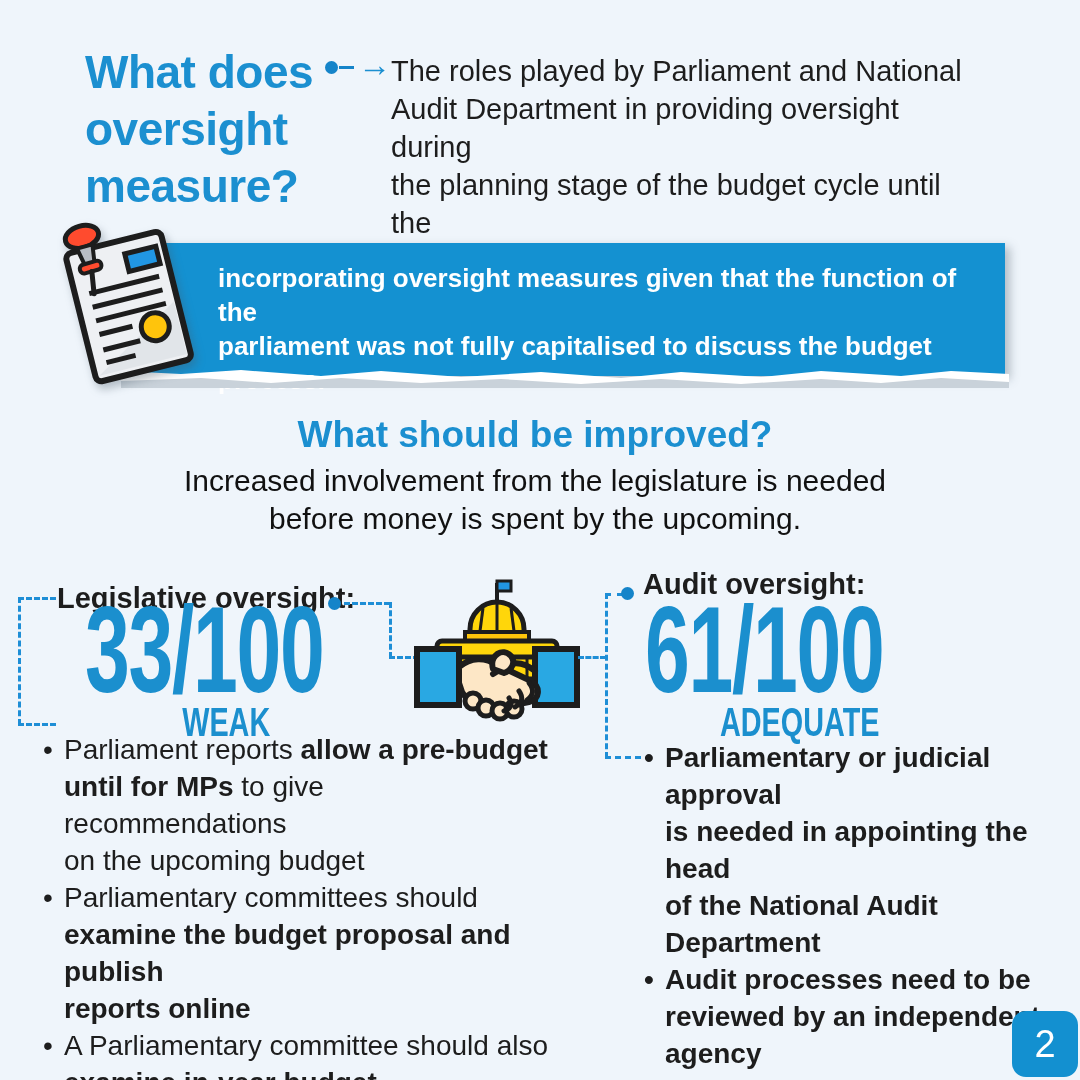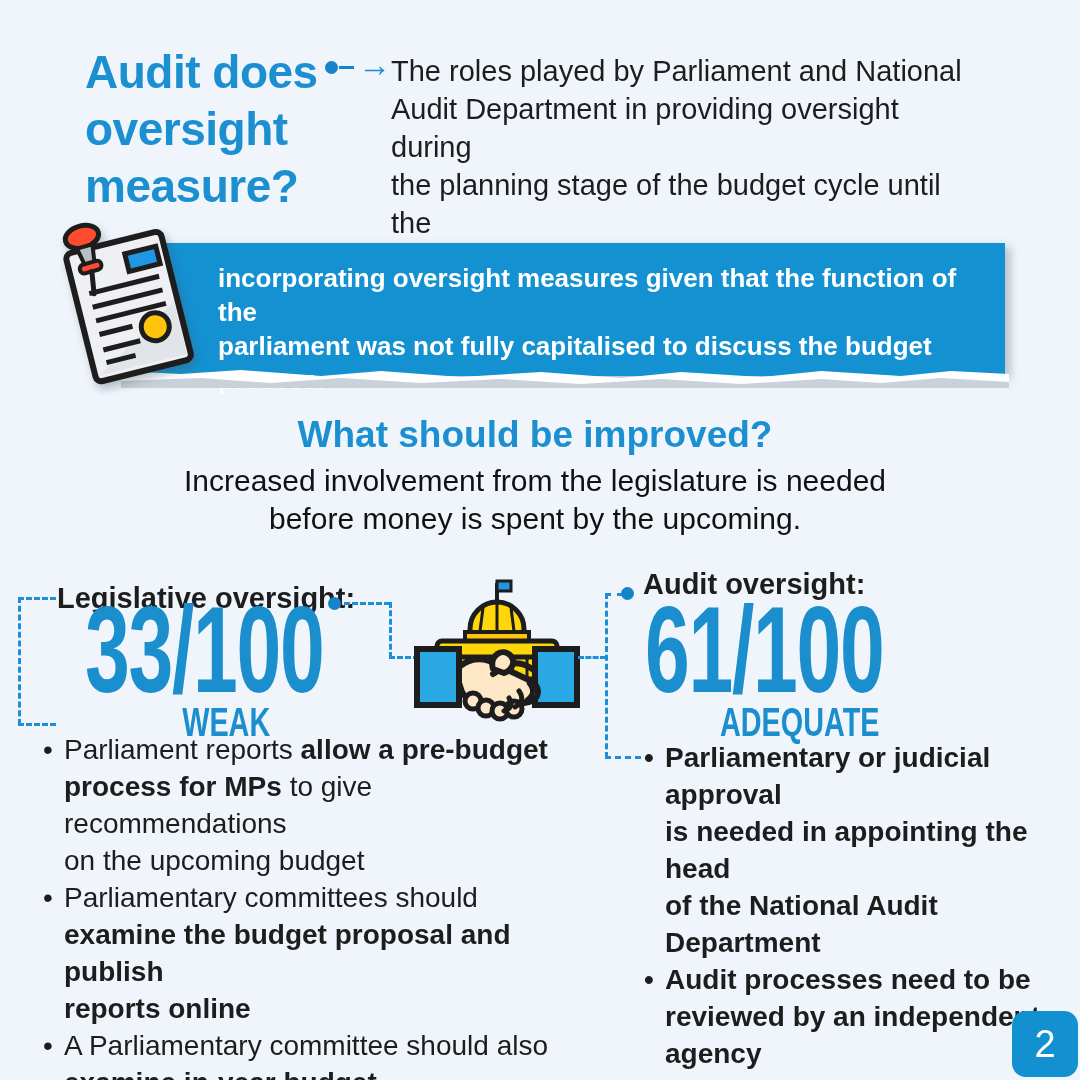--- a/index.html
+++ b/index.html
@@ -49,21 +49,21 @@
   
   .badge{left:1012px;top:1011px;width:66px;height:66px;border-radius:14px;background:var(--badge);
          display:flex;align-items:center;justify-content:center;font-size:38px;color:var(--white);}
 </style>
 </head>
 <body>
 
 <div id="canvas">
 
   <div class="abs main-title">
-    <div>Audit does</div>
+    <div>What does</div>
     <div>oversight</div>
     <div>measure?</div>
   </div>
   <div class="abs title-dot"></div>
   <div class="abs title-dash"></div>
   <div class="abs title-arrow">→</div>
 
   <div class="abs header-desc">
     <div>The roles played by Parliament and National</div>
     <div>Audit Department in providing oversight during</div>
@@ -158,21 +158,21 @@
 
   <div class="abs score-label" style="left:643px;top:568px;">Audit oversight:</div>
   <div class="abs score-value" style="left:645px;top:589px;">61/100</div>
   <div class="abs rating-wrap" style="left:645px;top:690px;">
     <span class="rating">ADEQUATE</span>
   </div>
 
   <ul class="abs bullets" style="left:43px;top:731px;width:510px;">
     <li>
       <div><span>Parliament reports </span><span class="b">allow a pre-budget</span></div>
-      <div><span class="b">process for MPs</span><span> to give recommendations</span></div>
+      <div><span class="b">until for MPs</span><span> to give recommendations</span></div>
       <div><span>on the upcoming budget</span></div>
     </li>
     <li>
       <div><span>Parliamentary committees should</span></div>
       <div><span class="b">examine the budget proposal and publish</span></div>
       <div><span class="b">reports online</span></div>
     </li>
     <li>
       <div><span>A Parliamentary committee should also</span></div>
       <div><span class="b">examine in-year budget implementation</span></div>

